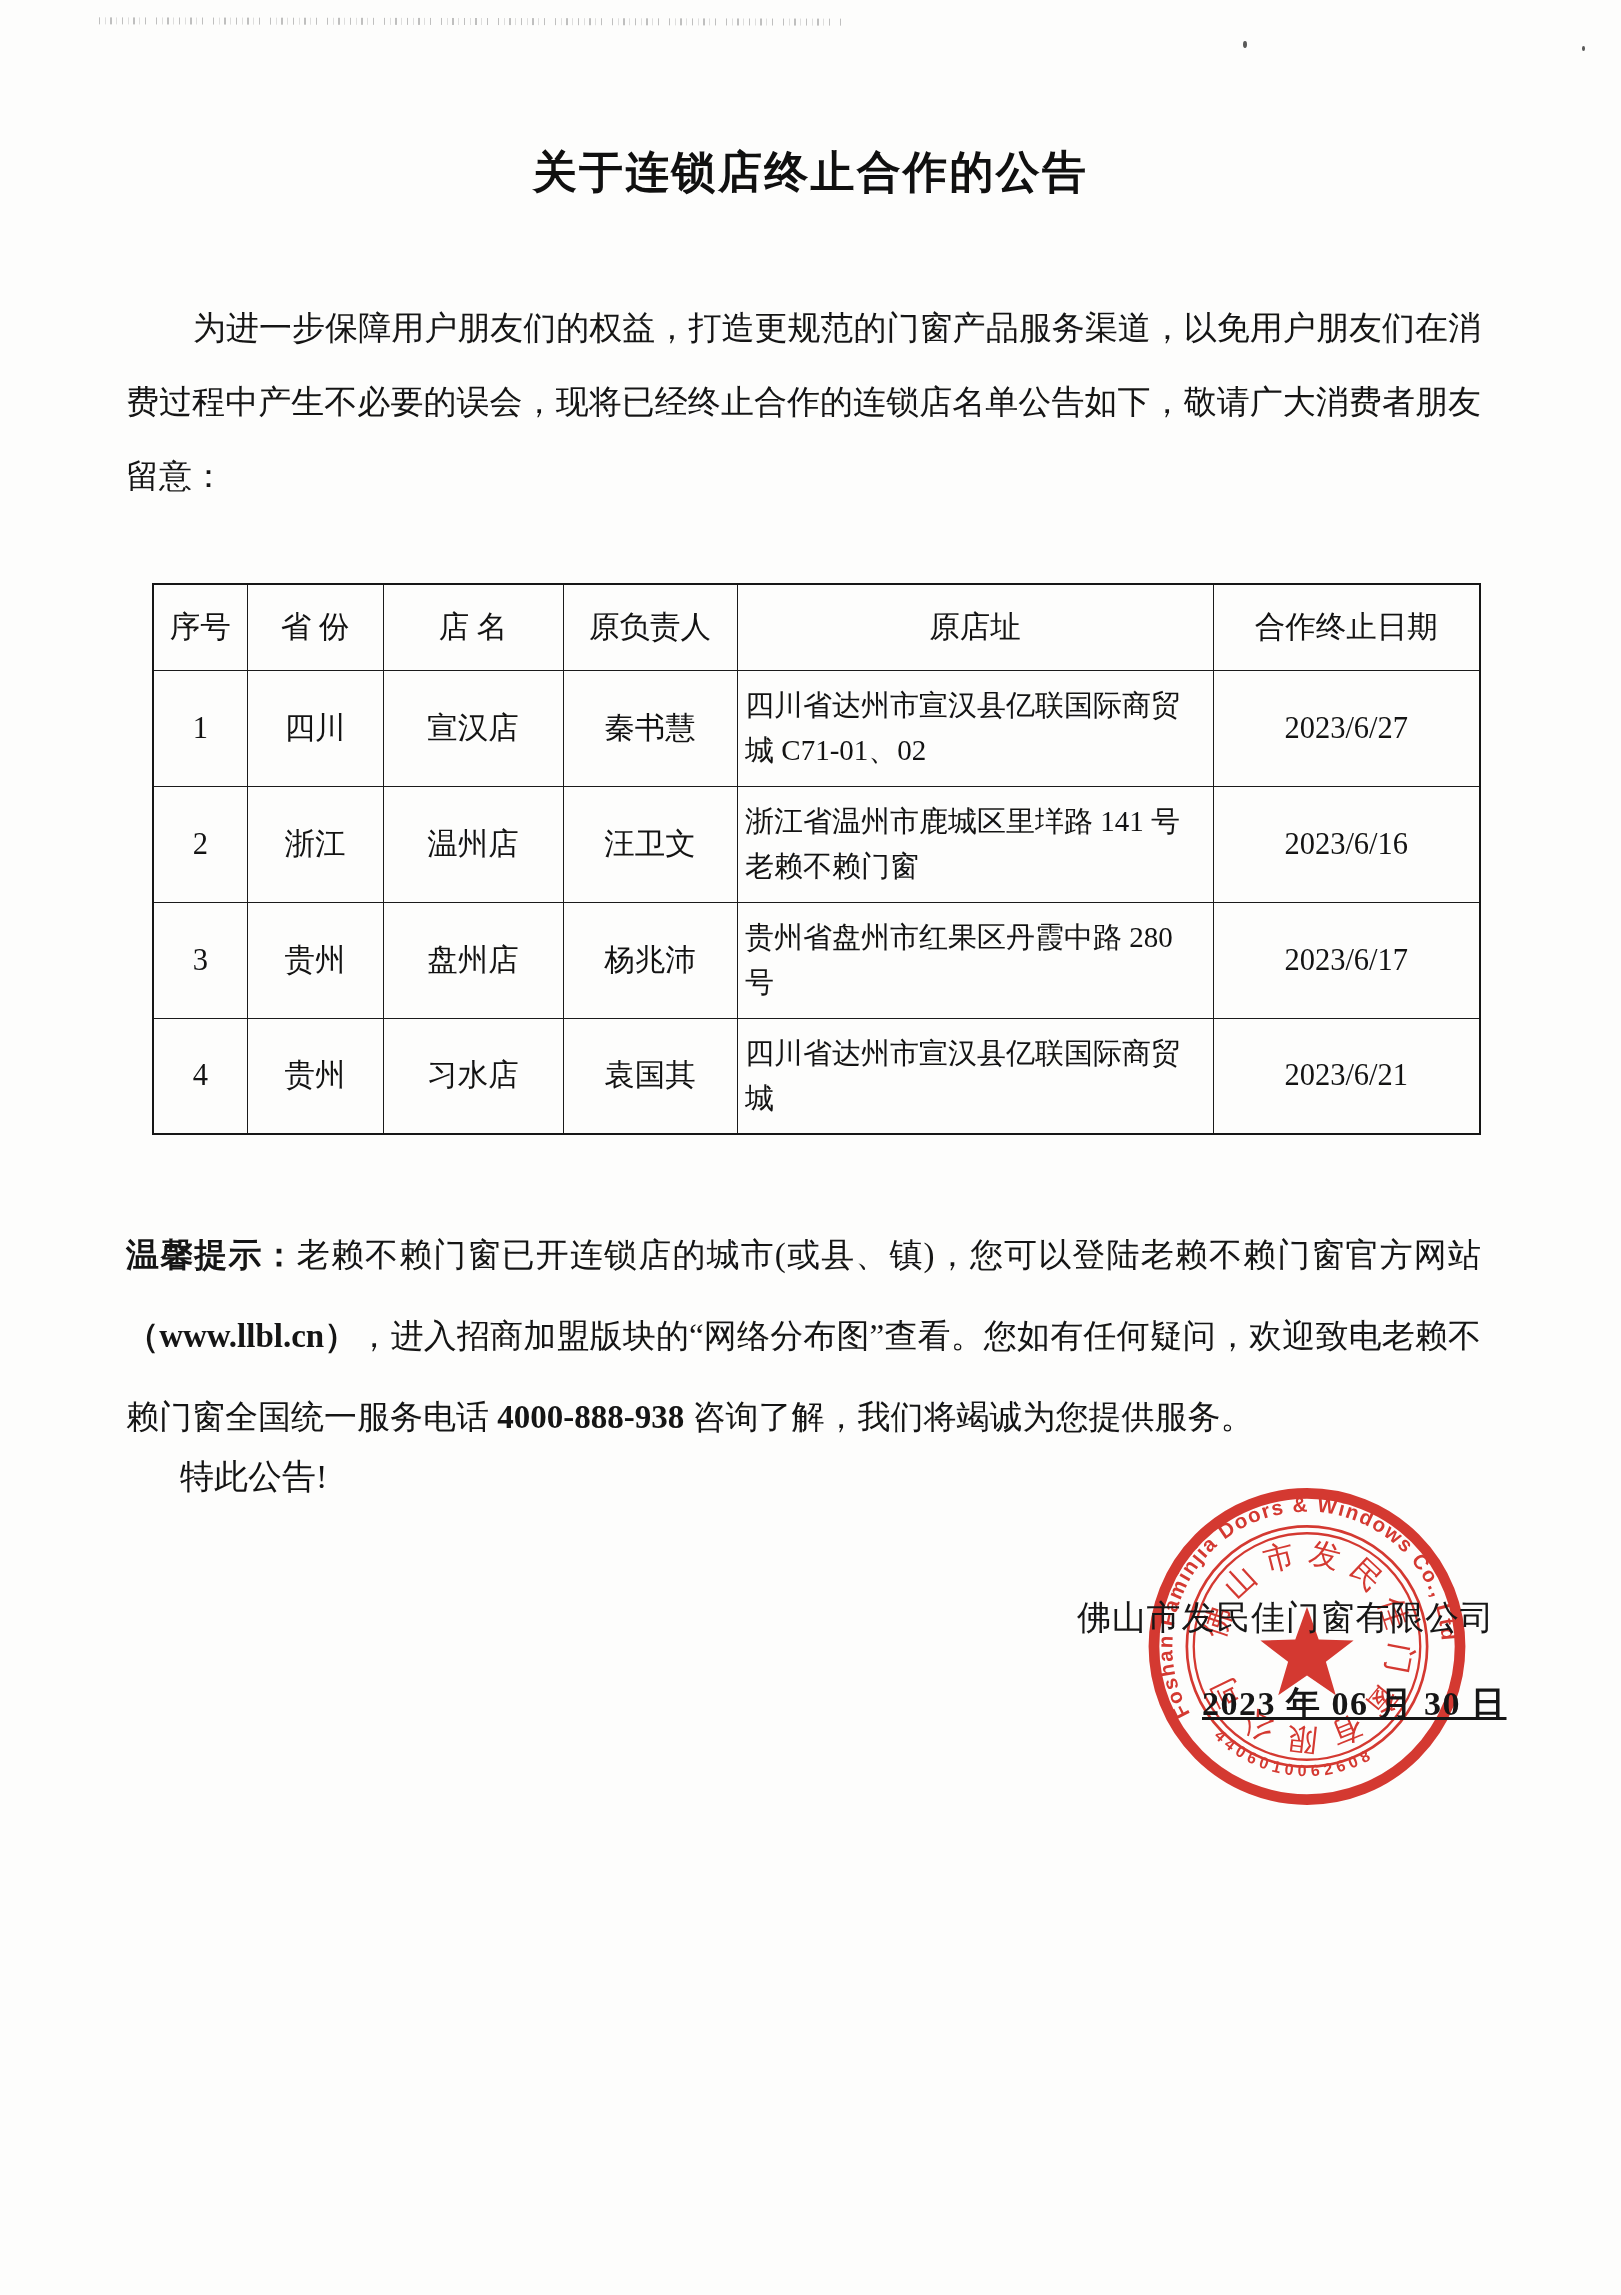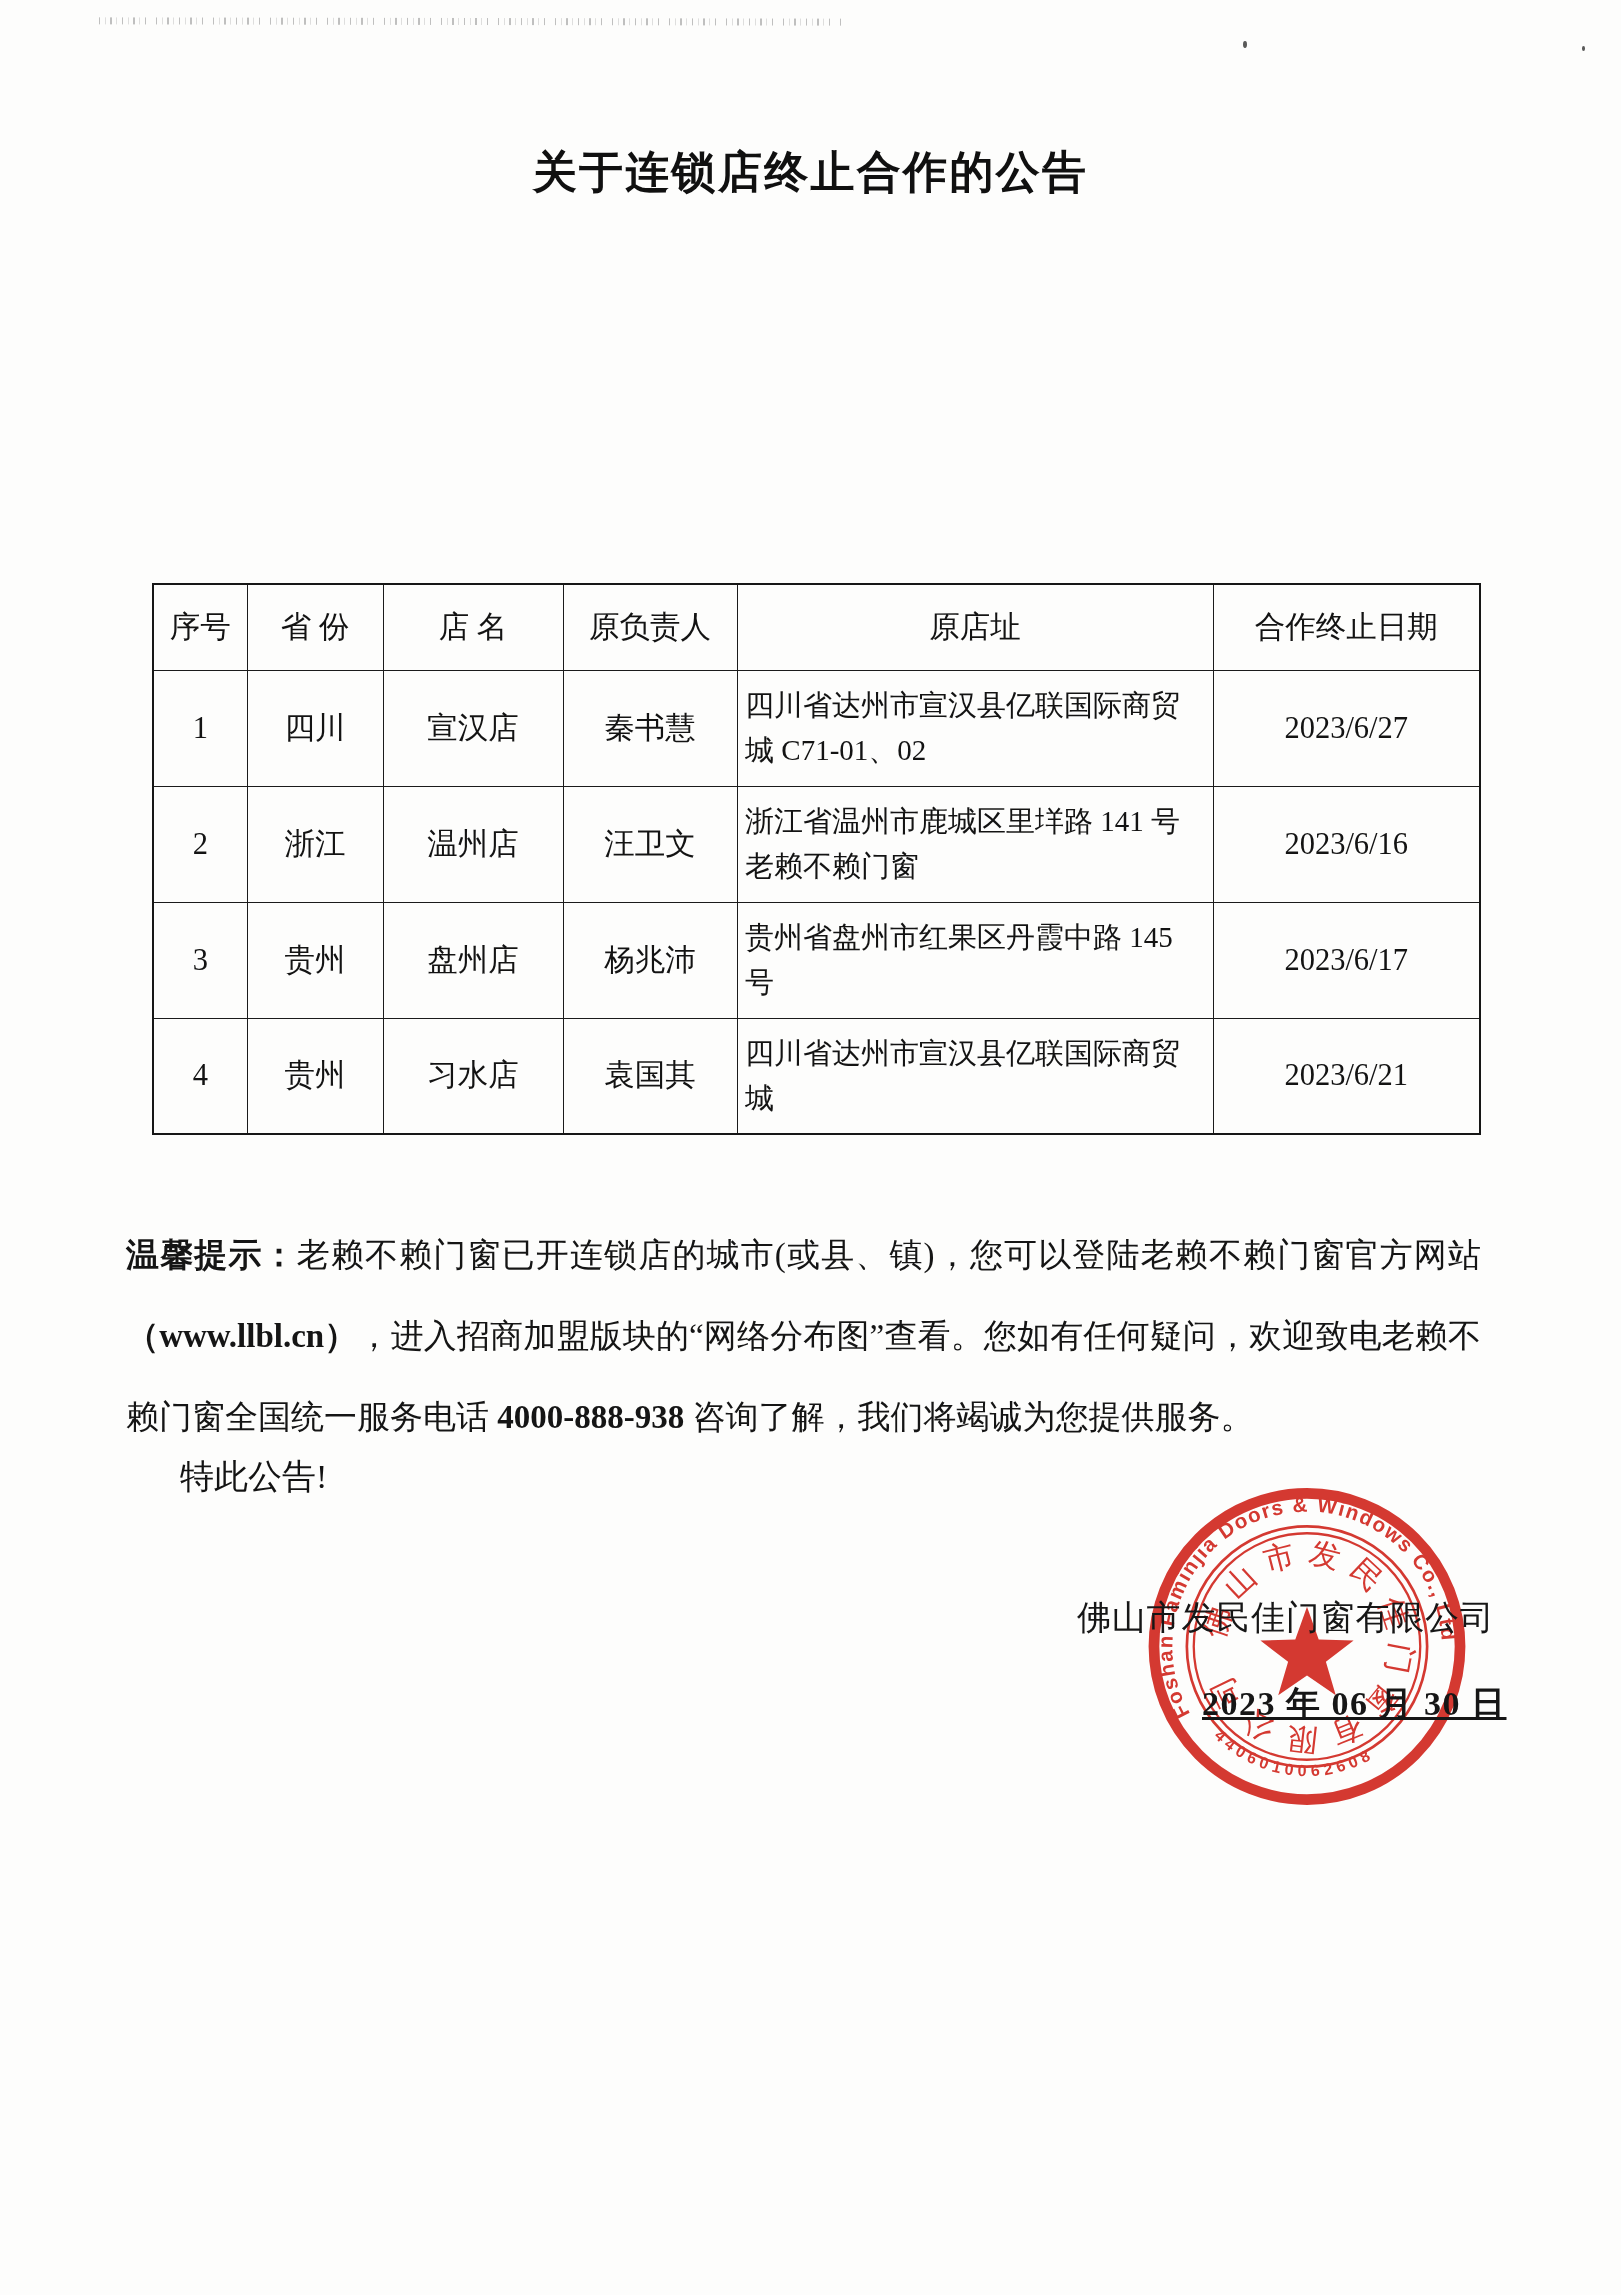--- a/index.html
+++ b/index.html
@@ -127,20 +127,21 @@
 <body>
 
 <div class="page">
 
   <div class="scan-noise"></div>
   <div class="scan-dot dot-a"></div>
   <div class="scan-dot dot-b"></div>
 
   <div class="doc-title">关于连锁店终止合作的公告</div>
 
+  <div class="intro">为进一步保障用户朋友们的权益，打造更规范的门窗产品服务渠道，以免用户朋友们在消费过程中产生不必要的误会，现将已经终止合作的连锁店名单公告如下，敬请广大消费者朋友留意：</div>
 
   <table class="store-table">
     <colgroup>
       <col class="col-seq">
         <col class="col-prov">
         <col class="col-store">
       <col class="col-mgr">
         <col class="col-addr">
         <col class="col-date">
     </colgroup>
@@ -169,21 +170,21 @@
         <td>温州店</td>
         <td>汪卫文</td>
         <td class="cell-addr">浙江省温州市鹿城区里垟路 141 号老赖不赖门窗</td>
         <td class="cell-date">2023/6/16</td>
       </tr>
       <tr>
         <td class="cell-seq">3</td>
         <td>贵州</td>
         <td>盘州店</td>
         <td>杨兆沛</td>
-        <td class="cell-addr">贵州省盘州市红果区丹霞中路 145 号</td>
+        <td class="cell-addr">贵州省盘州市红果区丹霞中路 280 号</td>
         <td class="cell-date">2023/6/17</td>
       </tr>
       <tr>
         <td class="cell-seq">4</td>
         <td>贵州</td>
         <td>习水店</td>
         <td>袁国其</td>
         <td class="cell-addr">四川省达州市宣汉县亿联国际商贸城</td>
         <td class="cell-date">2023/6/21</td>
       </tr>

